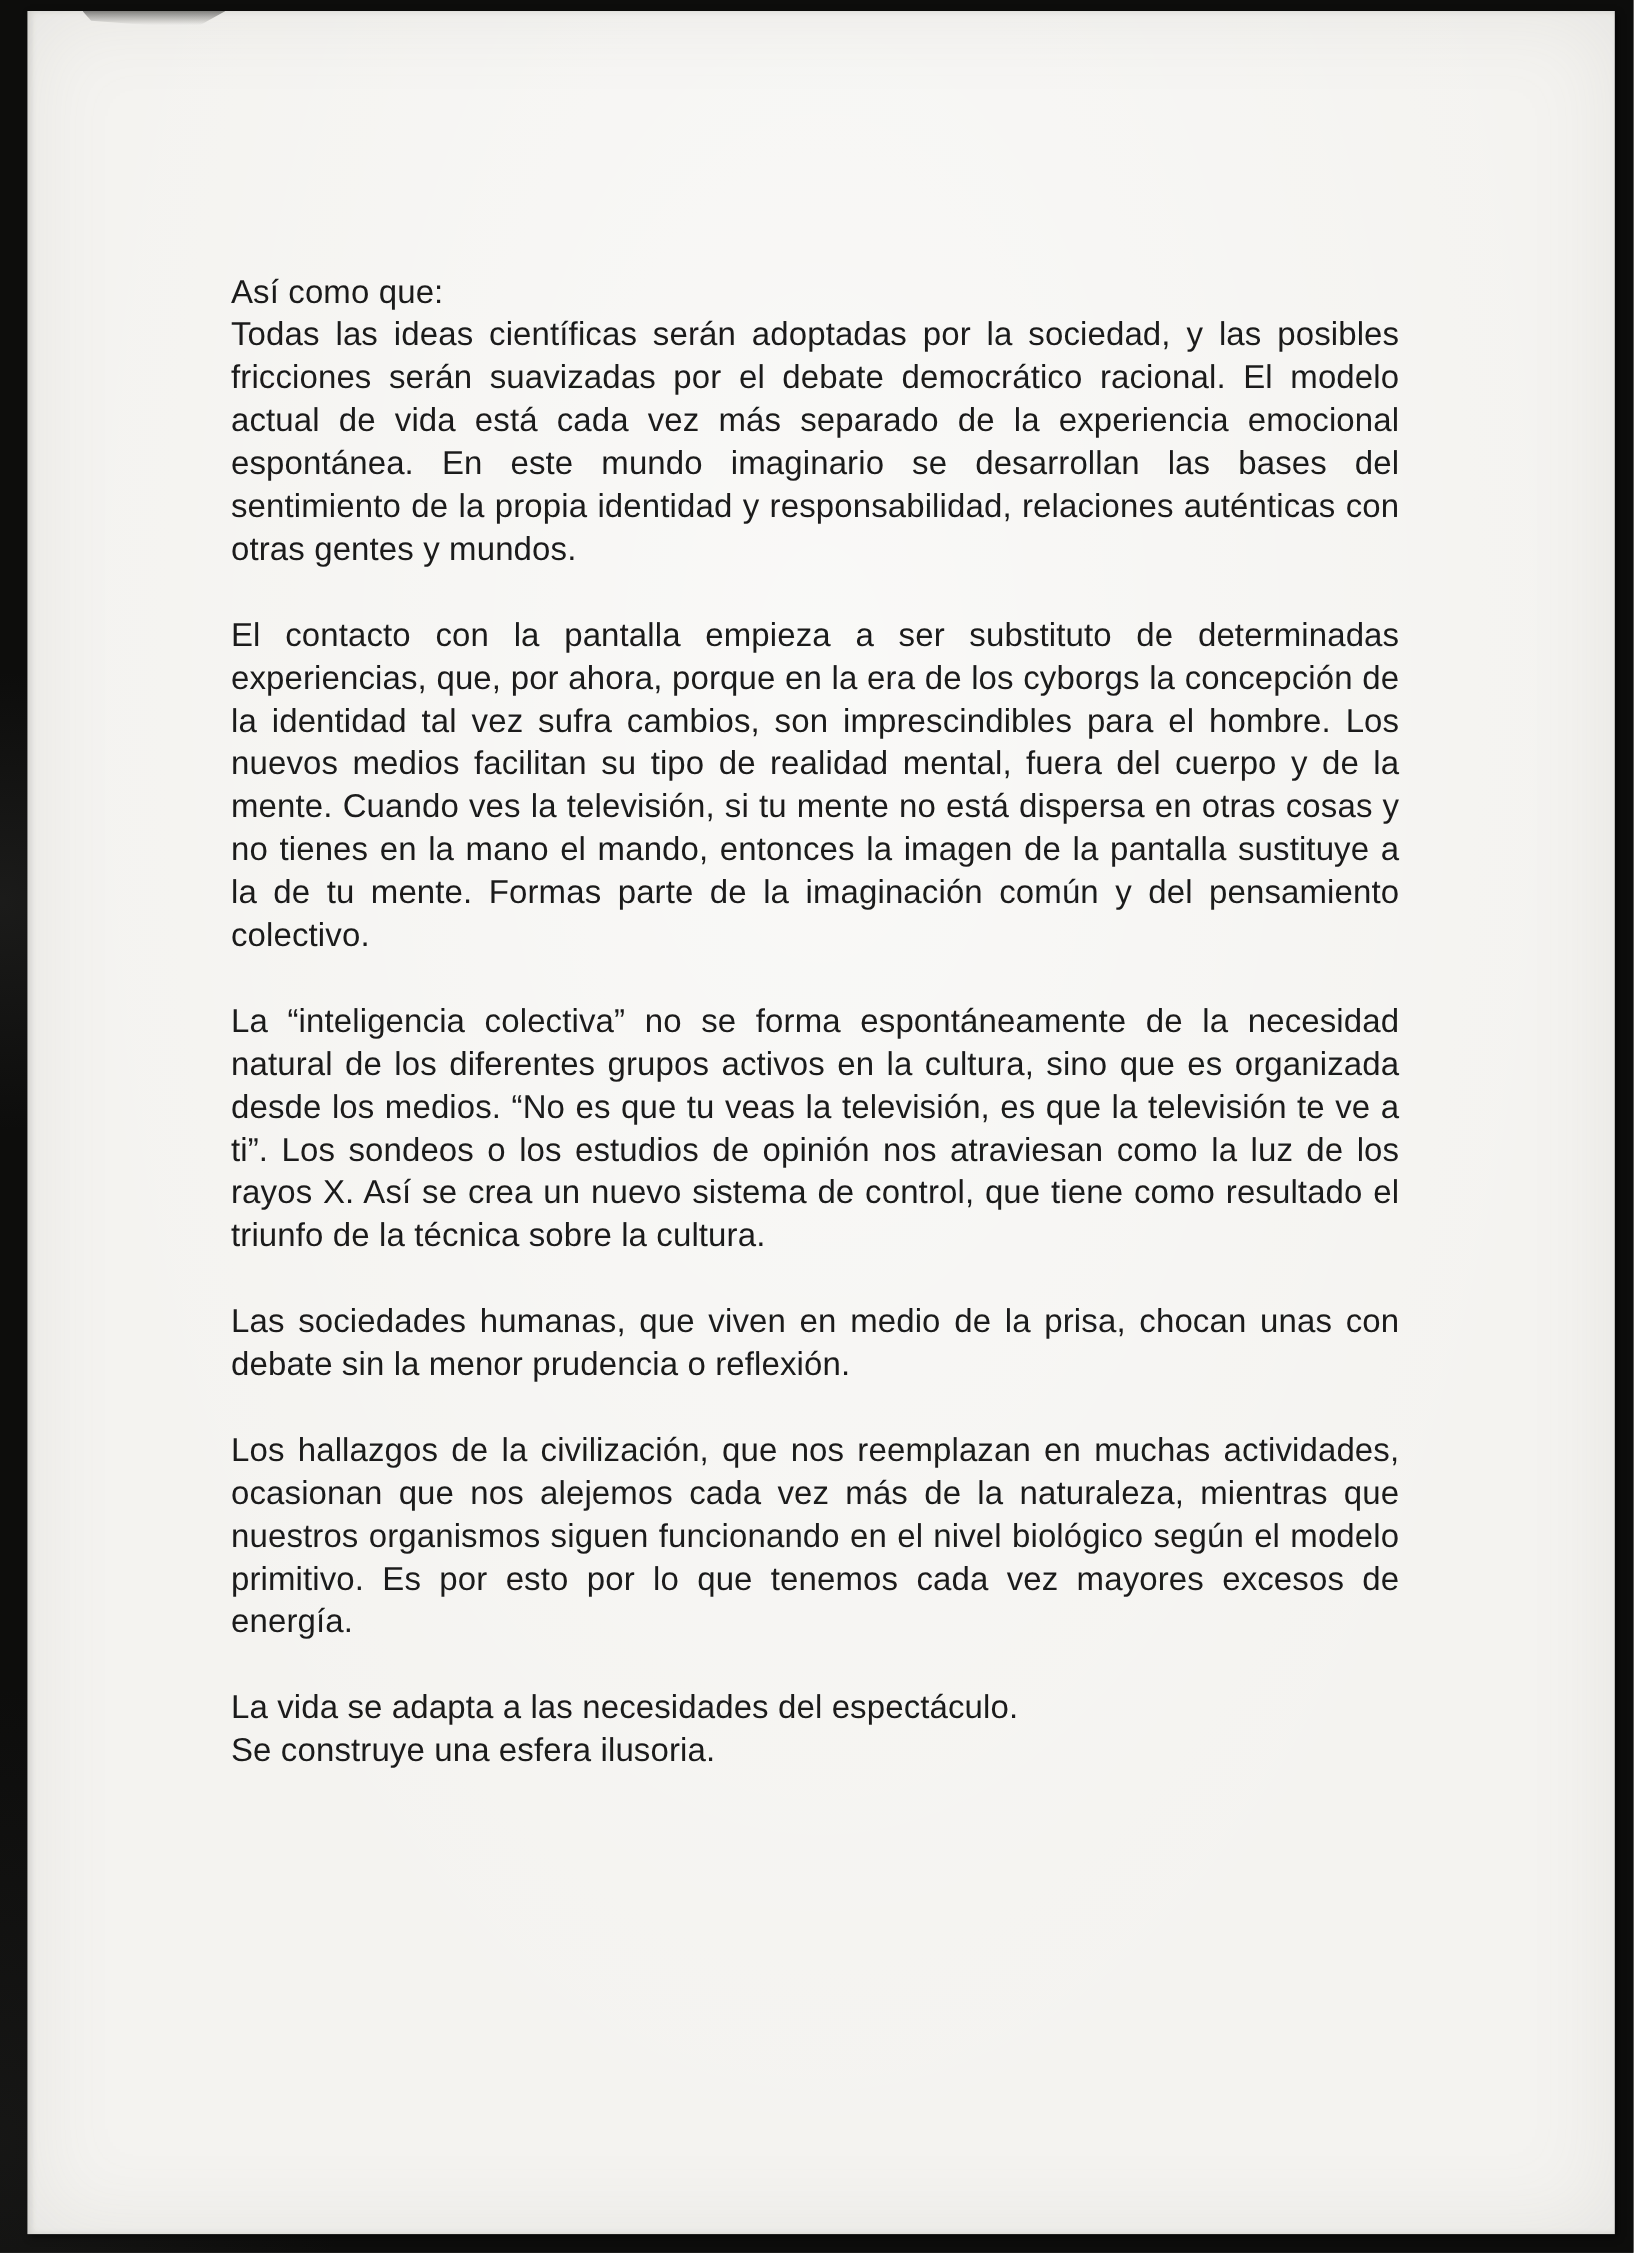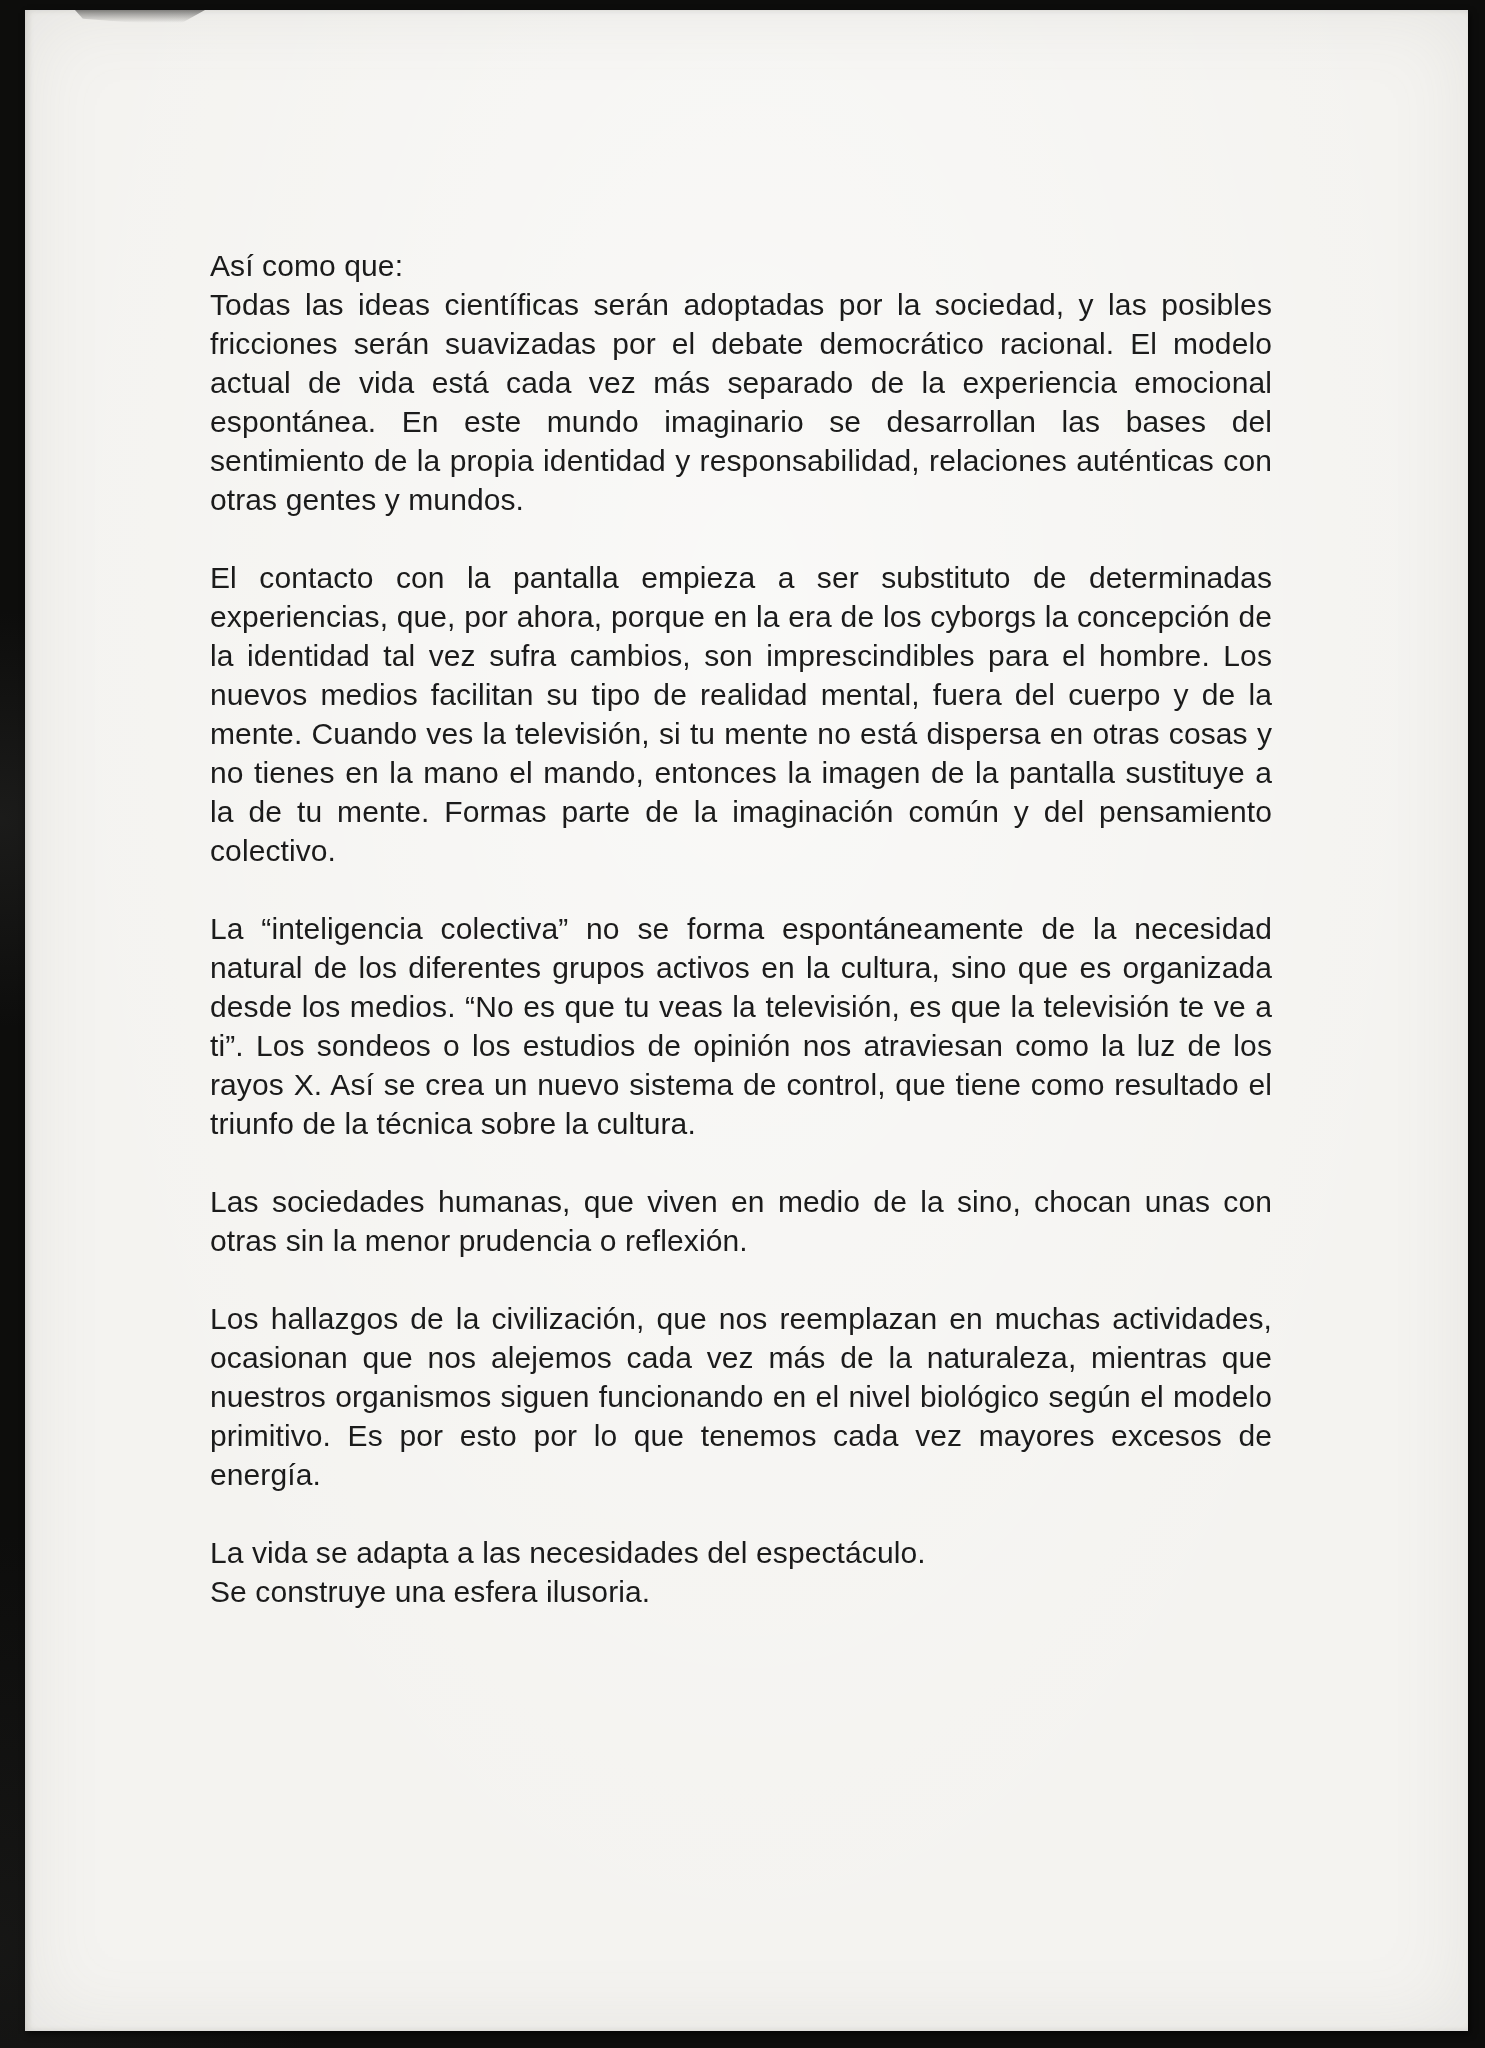--- a/index.html
+++ b/index.html
@@ -59,19 +59,19 @@
 <body>
 
 <div class="scan-bg">
   <div class="paper">
     <div class="corner-fold"></div>
     <div class="text-block">
       <p>Así como que:
 Todas las ideas científicas serán adoptadas por la sociedad, y las posibles fricciones serán suavizadas por el debate democrático racional. El modelo actual de vida está cada vez más separado de la experiencia emocional espontánea. En este mundo imaginario se desarrollan las bases del sentimiento de la propia identidad y responsabilidad, relaciones auténticas con otras gentes y mundos.</p>
       <p>El contacto con la pantalla empieza a ser substituto de determinadas experiencias, que, por ahora, porque en la era de los cyborgs la concepción de la identidad tal vez sufra cambios, son imprescindibles para el hombre. Los nuevos medios facilitan su tipo de realidad mental, fuera del cuerpo y de la mente. Cuando ves la televisión, si tu mente no está dispersa en otras cosas y no tienes en la mano el mando, entonces la imagen de la pantalla sustituye a la de tu mente. Formas parte de la imaginación común y del pensamiento colectivo.</p>
       <p>La “inteligencia colectiva” no se forma espontáneamente de la necesidad natural de los diferentes grupos activos en la cultura, sino que es organizada desde los medios. “No es que tu veas la televisión, es que la televisión te ve a ti”. Los sondeos o los estudios de opinión nos atraviesan como la luz de los rayos X. Así se crea un nuevo sistema de control, que tiene como resultado el triunfo de la técnica sobre la cultura.</p>
-      <p>Las sociedades humanas, que viven en medio de la sino, chocan unas con otras sin la menor prudencia o reflexión.</p>
+      <p>Las sociedades humanas, que viven en medio de la prisa, chocan unas con debate sin la menor prudencia o reflexión.</p>
       <p>Los hallazgos de la civilización, que nos reemplazan en muchas actividades, ocasionan que nos alejemos cada vez más de la naturaleza, mientras que nuestros organismos siguen funcionando en el nivel biológico según el modelo primitivo. Es por esto por lo que tenemos cada vez mayores excesos de energía.</p>
       <p>La vida se adapta a las necesidades del espectáculo.
 Se construye una esfera ilusoria.</p>
     </div>
   </div>
 </div>
 
 </body></html>

